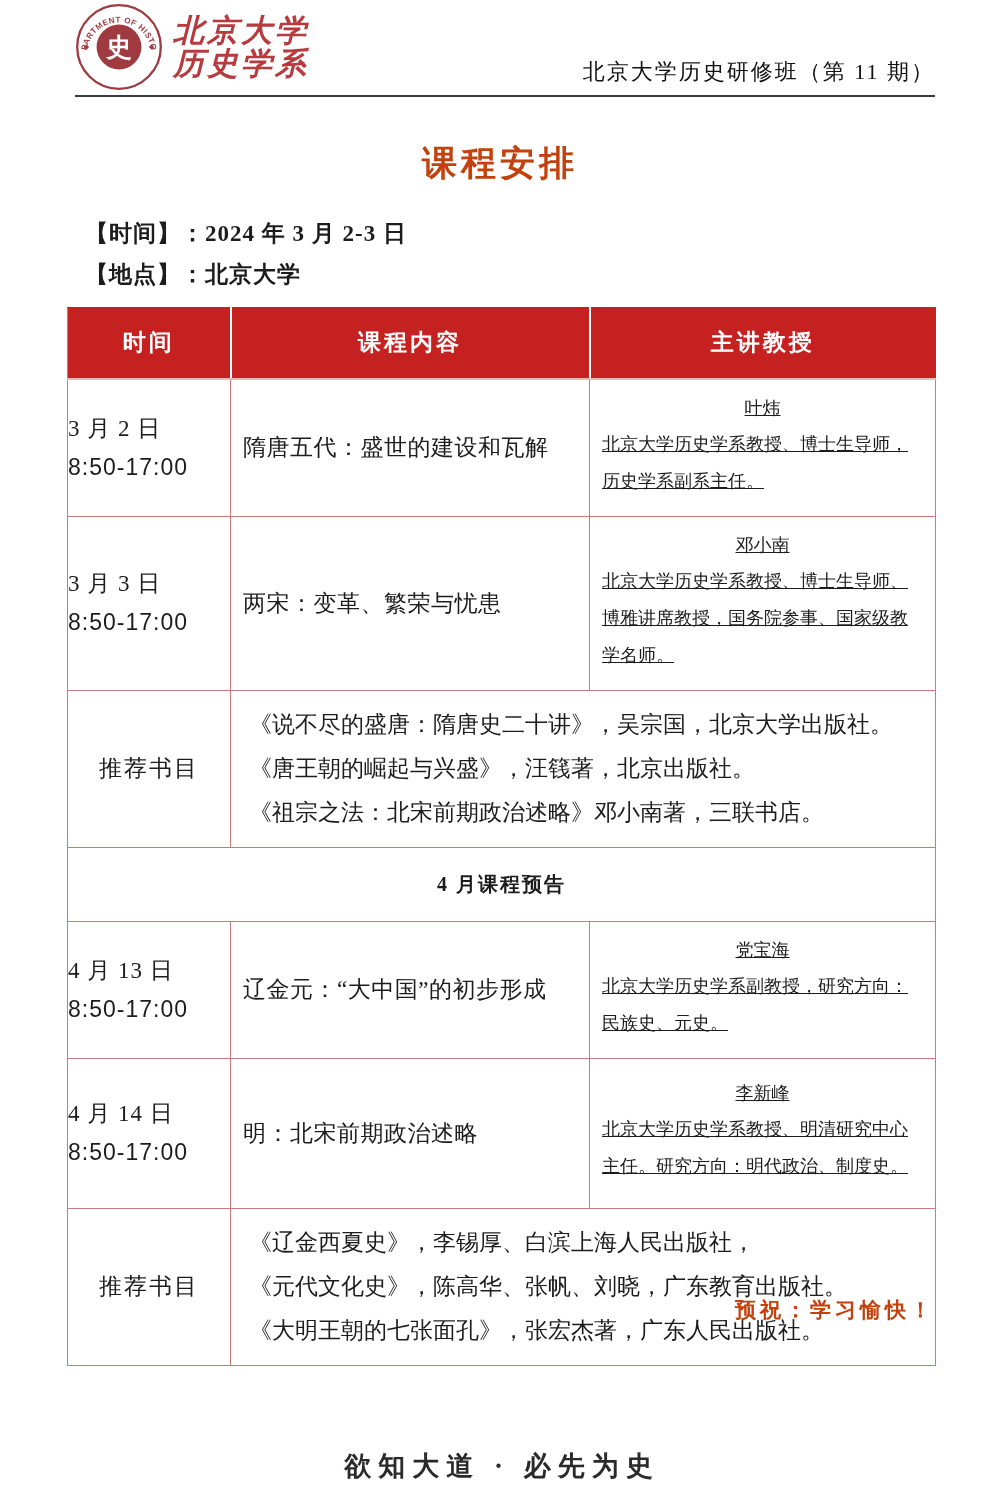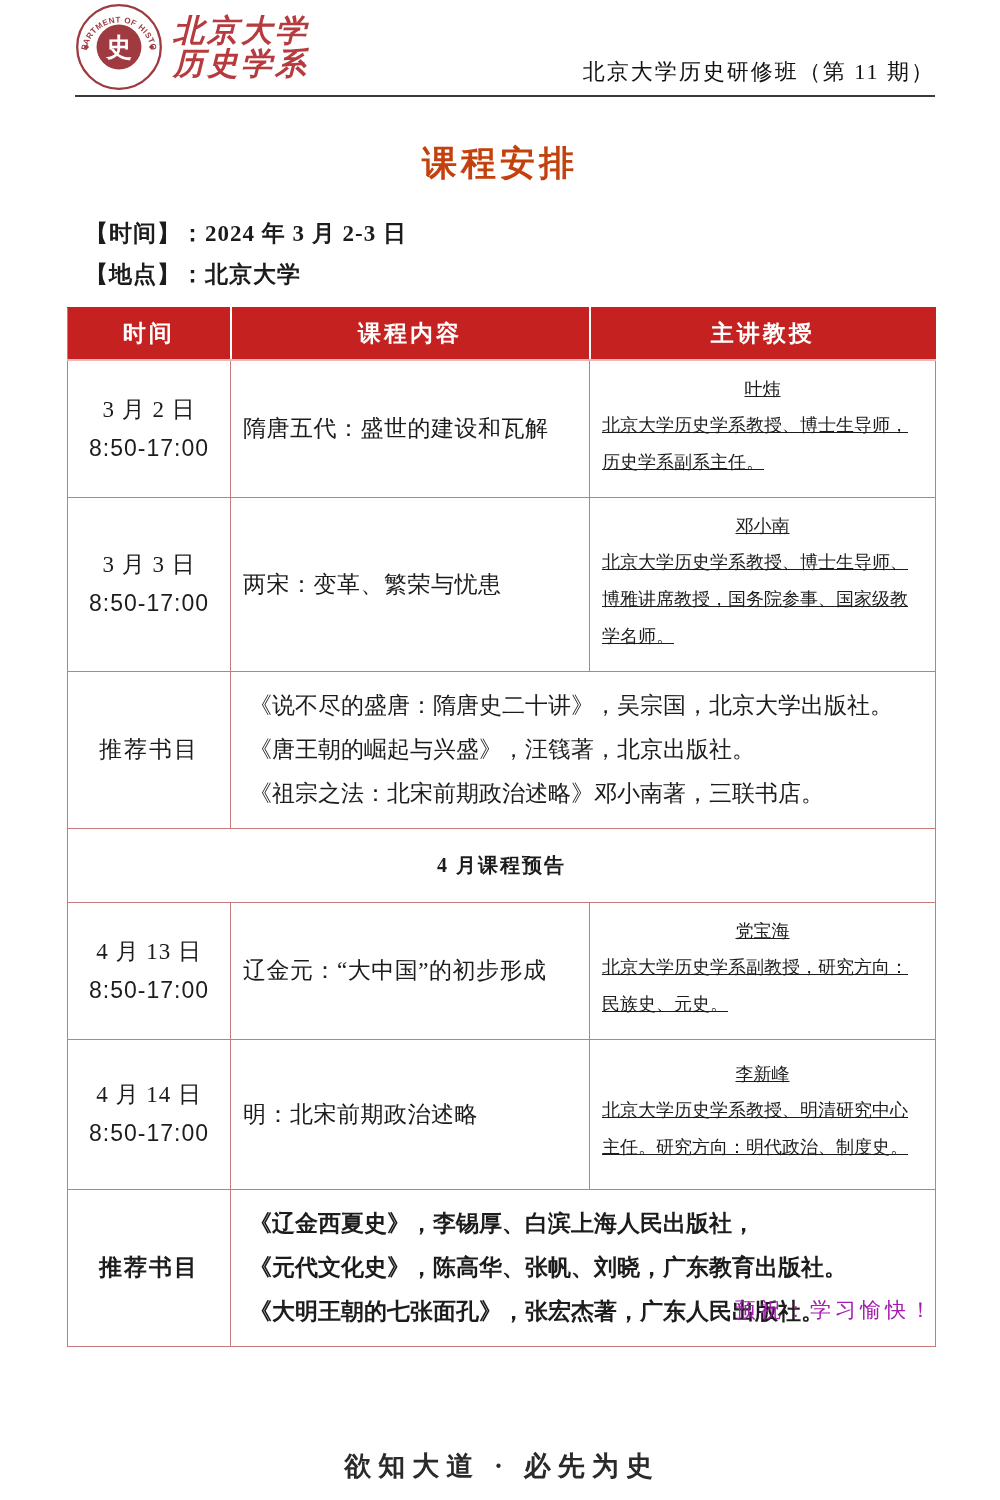--- a/index.html
+++ b/index.html
@@ -80,30 +80,30 @@
   .sched col.c2 { width: 359px; }
   .sched col.c3 { width: 346px; }
   .sched th, .sched td {
     border: 1.5px solid #c97a7a;
     vertical-align: middle;
   }
   .sched thead th {
     background: #c62121;
     color: #ffffff;
     font-weight: 600;
-    height: 52px;
+    height: 71px;
     font-size: 23px;
     letter-spacing: 3px;
     border-color: #c62121;
     border-left: 2px solid #ffffff;
     border-bottom: 2px solid #e9b9b9;
   }
   .sched thead th:first-child { border-left: 1.5px solid #c97a7a; }
   .date-cell {
-    text-align: center;
+    text-align: left;
     line-height: 38px;
     letter-spacing: 1px;
   }
   .time-text { font-family: "Liberation Sans", "DejaVu Sans", sans-serif; font-size: 23px; }
   .course-cell { padding: 6px 16px 6px 12px; letter-spacing: 0.5px; margin-top: 36px; }
   .prof-cell { padding: 16px 12px; font-size: 18px; text-decoration: underline; }
   .prof-name { text-align: center; margin-bottom: 6px; }
   .prof-bio { text-align: left; line-height: 37px; }
   .label-cell { text-align: center; letter-spacing: 2px; }
   .books-cell { padding: 12px 12px 12px 18px; }
@@ -113,31 +113,31 @@
     text-align: center;
     font-weight: 700;
     font-size: 20px;
     letter-spacing: 2px;
   }
   tr.r-course-1 td, tr.r-course-1 { height: 134px; }
   tr.r-course-2 td { height: 150px; }
   tr.r-books-1 td { height: 136px; }
   tr.r-course-3 td { height: 133px; }
   tr.r-course-4 td { height: 150px; }
-  tr.r-books-2 td { height: 138px; font-weight: bold; }
+  tr.r-books-2 td { height: 138px; }
 
   
   .closing {
     position: absolute;
     right: 65px;
     top: 1296px;
     font-size: 21px;
-    font-weight: 400;
+    font-weight: 700;
     letter-spacing: 4px;
-    color: #a21caf;
+    color: #c2410c;
   }
   .motto {
     position: absolute;
     left: 4px; right: 0;
     top: 1448px;
     text-align: center;
     font-size: 27px;
     font-weight: 700;
     letter-spacing: 7px;
     color: #2a2a2a;

